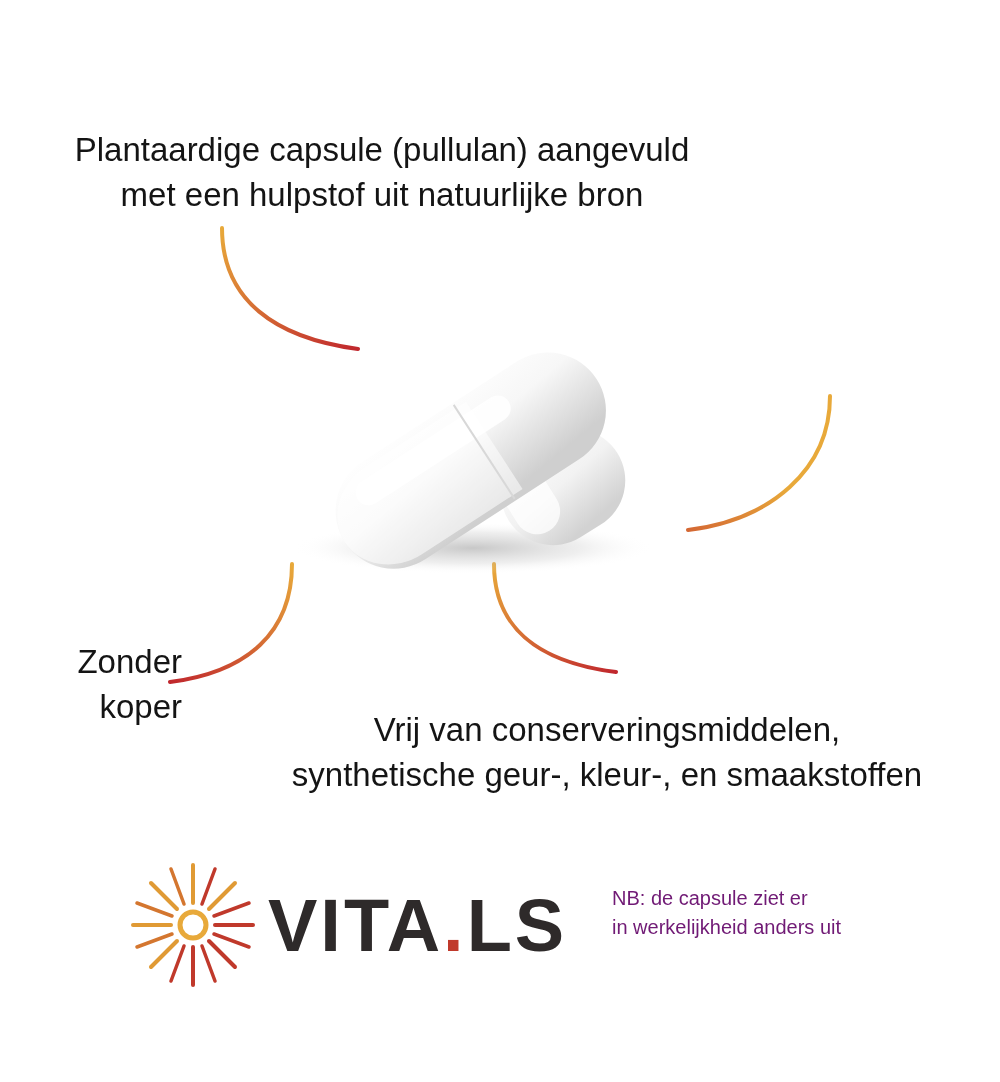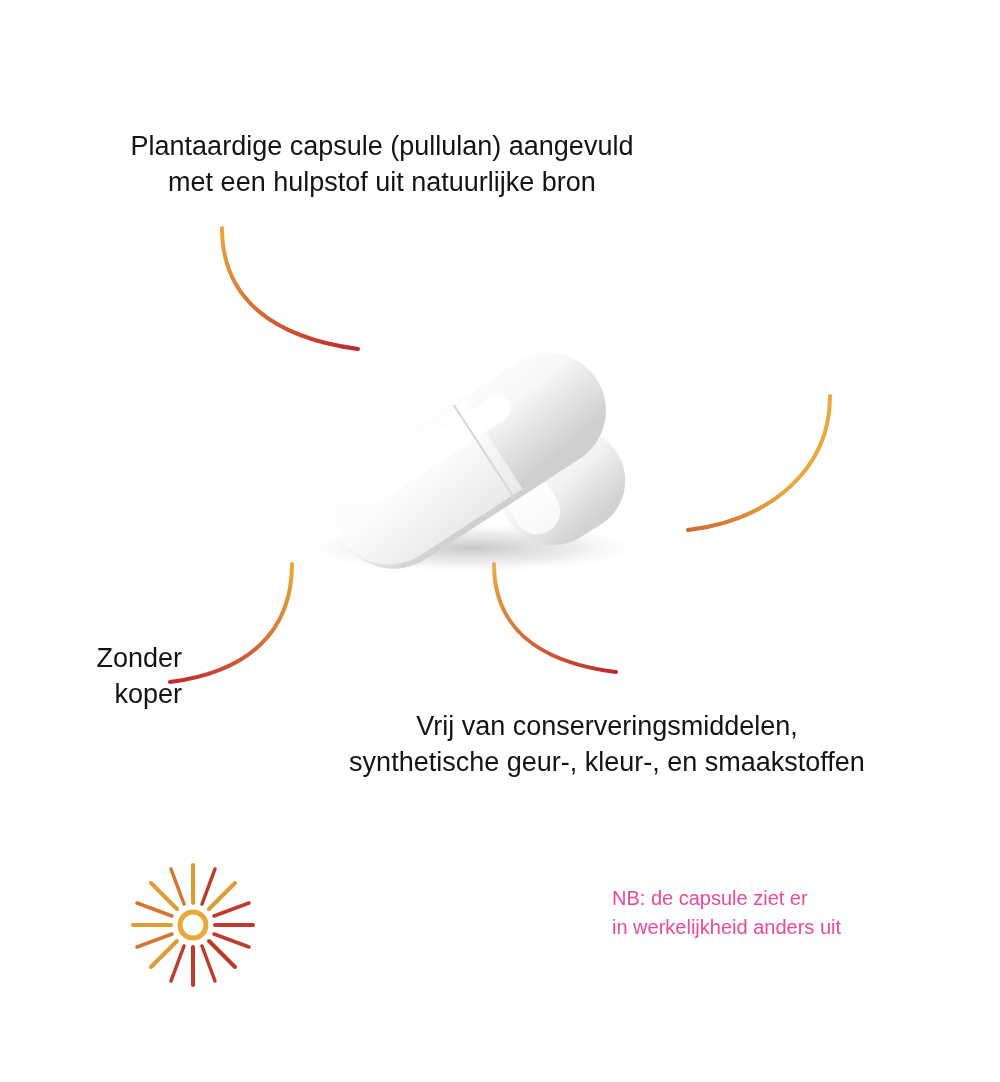--- a/index.html
+++ b/index.html
@@ -14,21 +14,21 @@
     overflow: hidden;
     font-family: "Liberation Sans", sans-serif;
     color: #1a1a1a;
   }
   .stage {
     position: absolute;
     inset: 0;
   }
   .callout {
     position: absolute;
-    font-size: 27px;
+    font-size: 33px;
     line-height: 1.35;
     color: #141414;
     white-space: pre-line;
   }
   .callout.c-top {
     left: 52px;
     top: 128px;
     width: 660px;
     text-align: center;
   }
@@ -51,21 +51,21 @@
     text-align: center;
     margin-top: 16px;
   }
   .note {
     position: absolute;
     left: 612px;
     top: 884px;
     width: 300px;
     font-size: 20px;
     line-height: 1.45;
-    color: #ec4899;
+    color: #701a75;
     white-space: pre-line;
   }
   svg.lines, svg.pills, svg.logo-mark {
     position: absolute;
     display: block;
   }
   svg.lines {
     left: 0; top: 0;
     width: 1000px; height: 1082px;
     pointer-events: none;
@@ -196,15 +196,16 @@
           </g>
           <g stroke="#d4762f">
             <path d="M-56,22 L-21,9" stroke-width="3.5"></path>
             <path d="M-56,-22 L-21,-9" stroke-width="3.5"></path>
             <path d="M-22,-56 L-9,-21" stroke-width="3.5"></path>
           </g>
         </g>
         <circle cx="0" cy="0" r="13" fill="none" stroke="#e8a93a" stroke-width="5"></circle>
       </g>
     </svg>
+    <div class="logo-word"><span>VITA</span><span class="dot">.</span><span>LS</span></div>
   </div>
 
 </div>
 
 </body></html>

